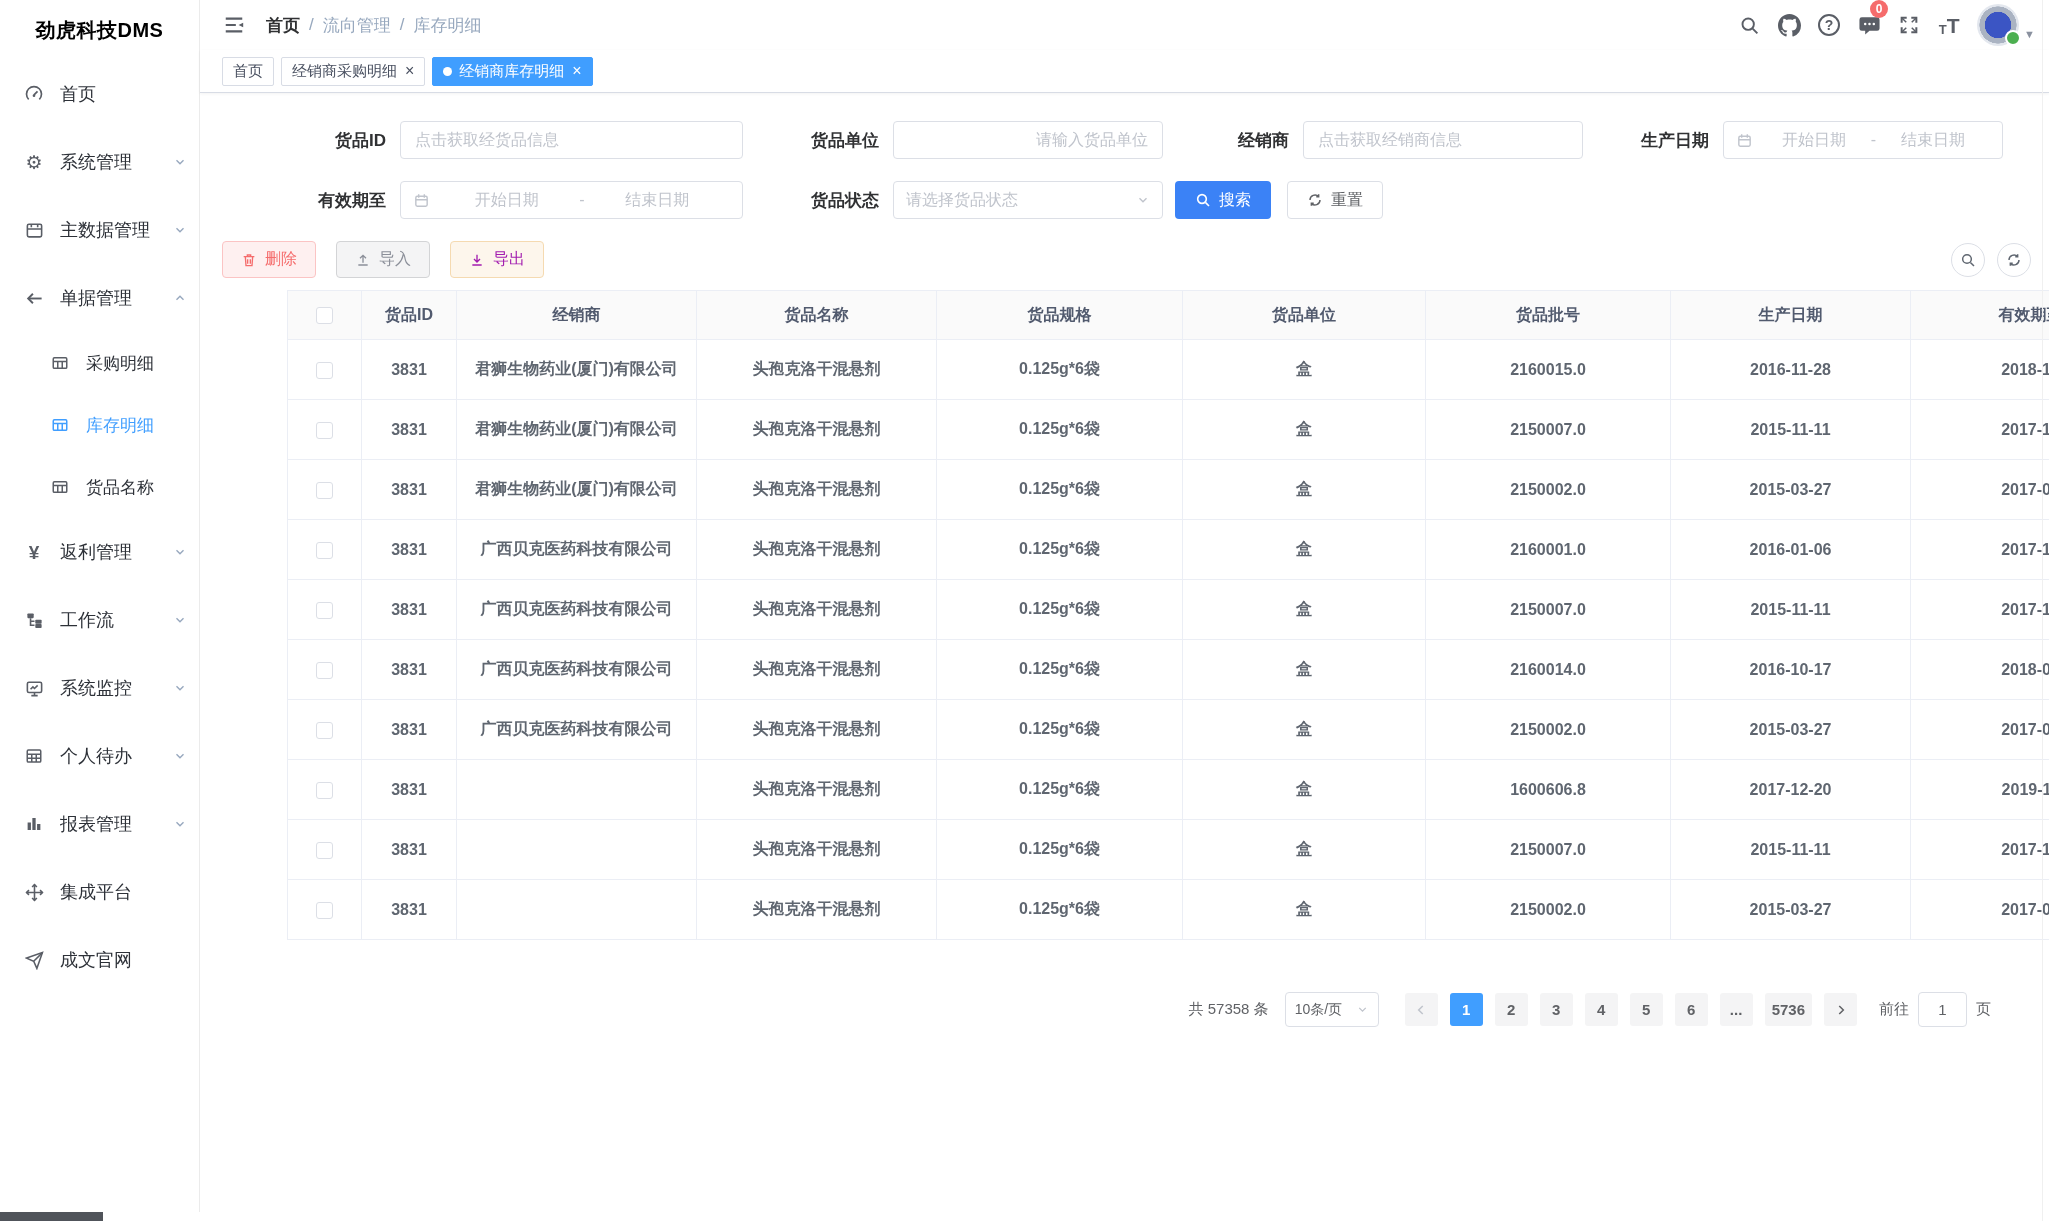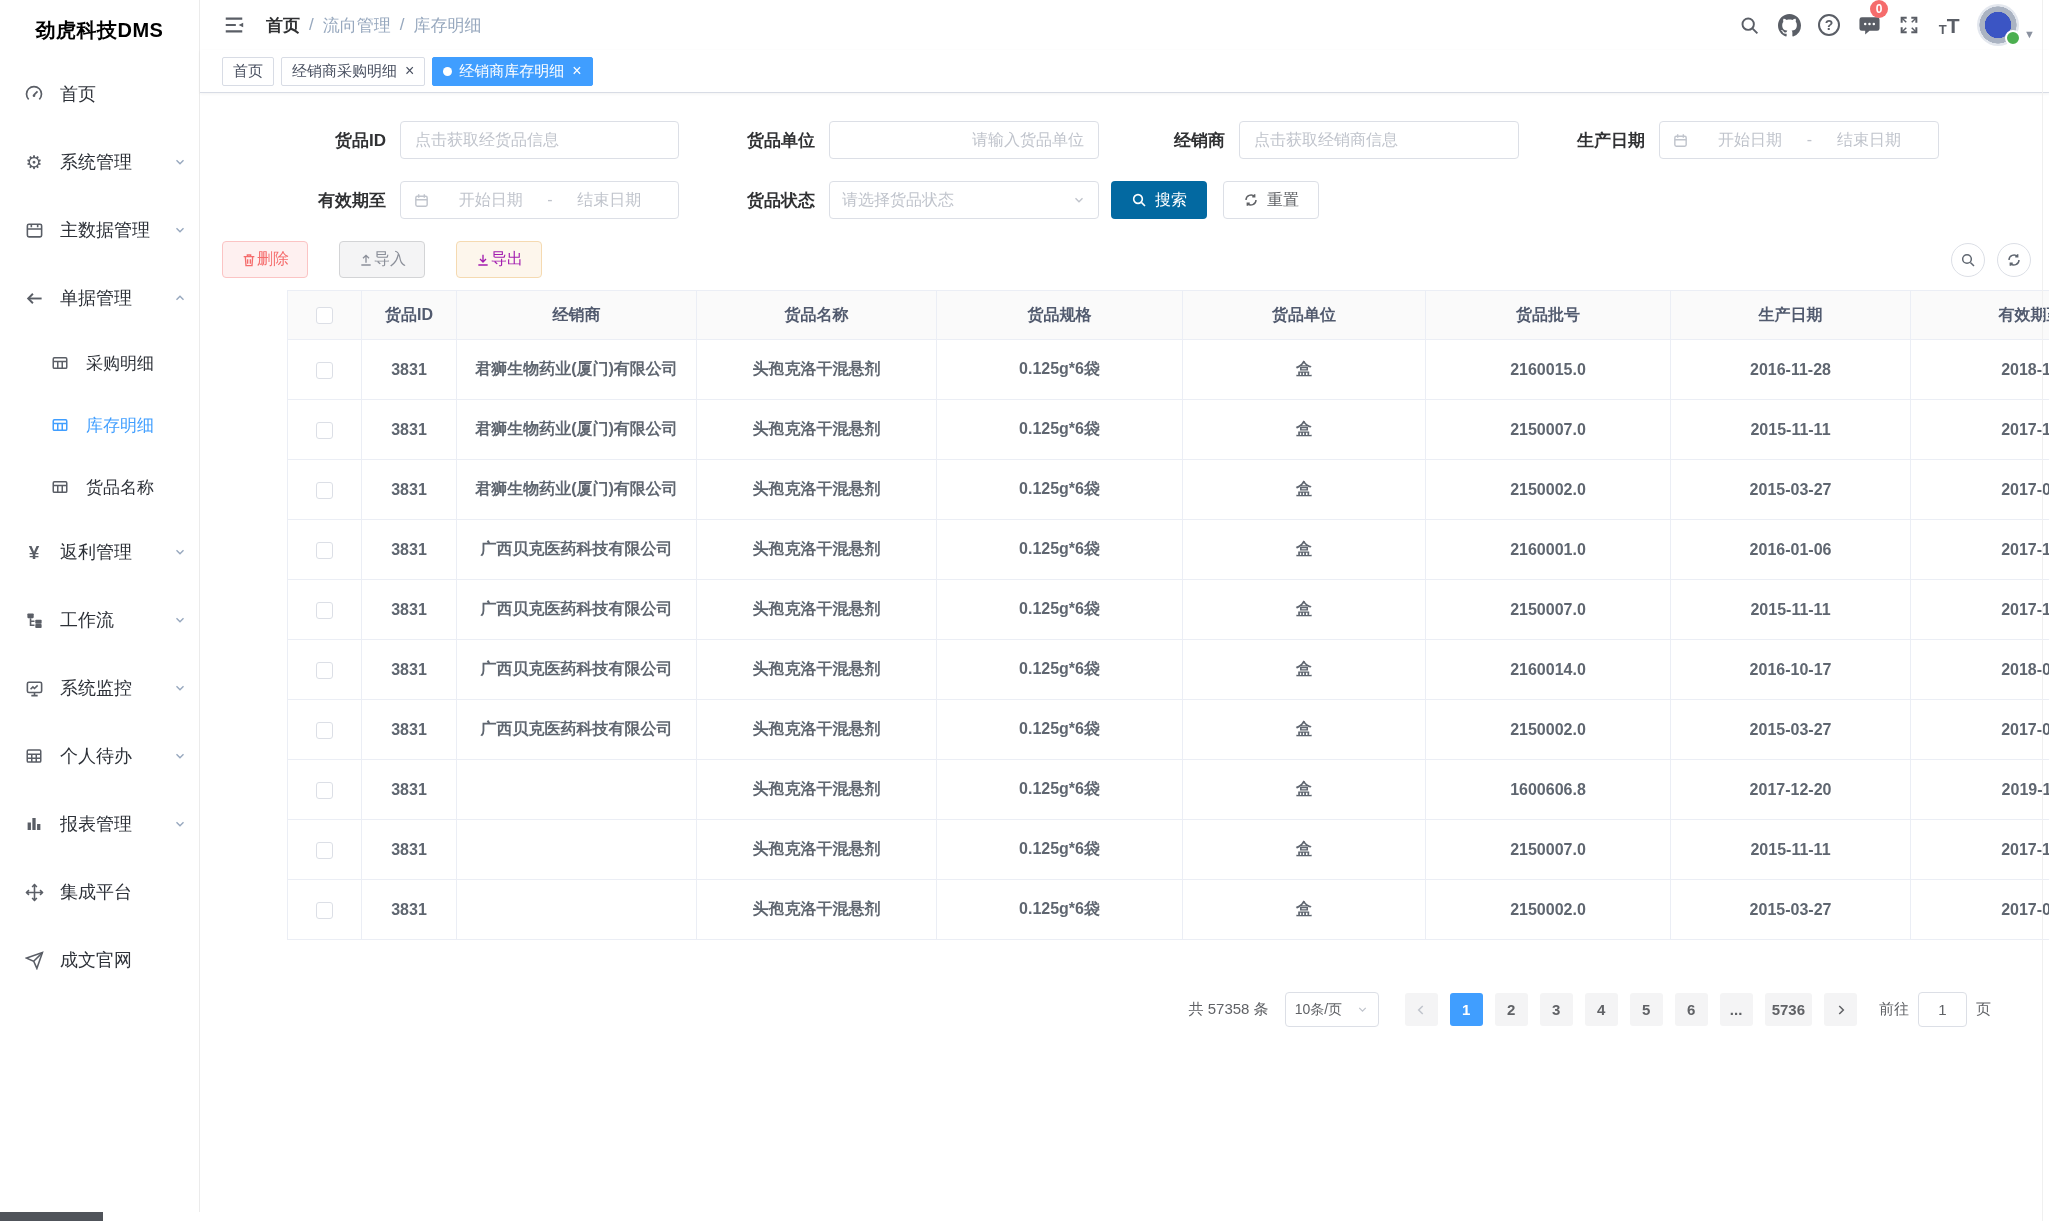--- a/index.html
+++ b/index.html
@@ -55,41 +55,41 @@
   .tag.active { background:#409EFF; border-color:#409EFF; color:#fff; }
   .tag.active .dot { display:inline-block; }
   .tag .close { font-size:16px; line-height:1; margin-left:1px; }
 
   
   .content { flex:1; padding:28px 0 0 22px; min-width:0; position:relative; }
   .frow { display:flex; align-items:center; margin-bottom:22px; }
   .fitem { display:flex; align-items:center; }
   .flabel { font-size:17px; font-weight:700; color:#303133; text-align:right; padding-right:14px; white-space:nowrap; }
   .lw-a{width:178px;} .lw-b{width:150px;} .lw-c{width:140px;} .lw-d{width:140px;}
-  .iw-a{width:279px;} .iw-b{width:270px;text-align:right;} .iw-c{width:280px;} .iw-d{width:280px;}
+  .iw-a{width:343px;} .iw-b{width:270px;text-align:right;} .iw-c{width:280px;} .iw-d{width:280px;}
   .tinput { height:38px; border:1px solid #dcdfe6; border-radius:4px; padding:0 14px;
     font-size:16px; color:#606266; background:#fff; font-family:inherit; }
   .tinput::placeholder { color:#c0c4cc; }
   .daterange { height:38px; border:1px solid #dcdfe6; border-radius:4px; background:#fff;
     display:flex; align-items:center; padding:0 12px; color:#c0c4cc; font-size:16px; cursor:pointer; }
   .daterange .cal { color:#c0c4cc; display:flex; margin-right:4px; }
   .daterange .dstart, .daterange .dend { flex:1; text-align:center; }
   .selectbox { height:38px; border:1px solid #dcdfe6; border-radius:4px; background:#fff;
     display:flex; align-items:center; justify-content:space-between; padding:0 12px;
     color:#c0c4cc; font-size:16px; cursor:pointer; }
   .chev { color:#c0c4cc; display:flex; }
   .btn { height:38px; border-radius:4px; font-size:16px; display:inline-flex; align-items:center;
     gap:8px; padding:0 19px; cursor:pointer; font-family:inherit; border:1px solid transparent; }
-  .btn-primary { background:#0369a1; color:#fff; margin-left:12px; }
+  .btn-primary { background:#3b82f6; color:#fff; margin-left:12px; }
   .btn-plain { background:#fff; border-color:#dcdfe6; color:#606266; margin-left:16px; }
 
   
   .toolbar { display:flex; align-items:center; margin-top:8px; padding-right:18px; }
   .tbtn { height:37px; border-radius:4px; font-size:16px; display:inline-flex; align-items:center;
-    padding:0 18px; cursor:pointer; font-family:inherit; margin-right:31px; border:1px solid; }
+    gap:8px; padding:0 18px; cursor:pointer; font-family:inherit; margin-right:20px; border:1px solid; }
   .tbtn.danger  { background:#fef0f0; border-color:#fbc4c4; color:#f56c6c; }
   .tbtn.plain   { background:#f4f4f5; border-color:#d3d4d6; color:#8b8f99; }
   .tbtn.warning { background:#fdf6ec; border-color:#f5dab1; color:#a21caf; }
   .tool-right { margin-left:auto; display:flex; gap:12px; }
   .circle-btn { width:34px; height:34px; border-radius:50%; border:1px solid #dcdfe6; background:#fff;
     display:flex; align-items:center; justify-content:center; color:#5f6670; cursor:pointer; }
 
   
   .table-wrap { margin-left:65px; margin-top:12px; overflow:hidden; }
   table { border-collapse:collapse; table-layout:fixed; width:1863px; background:#fff; }

